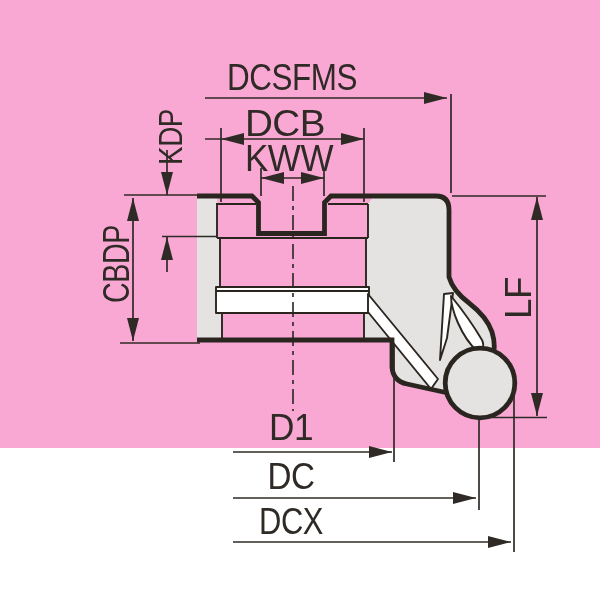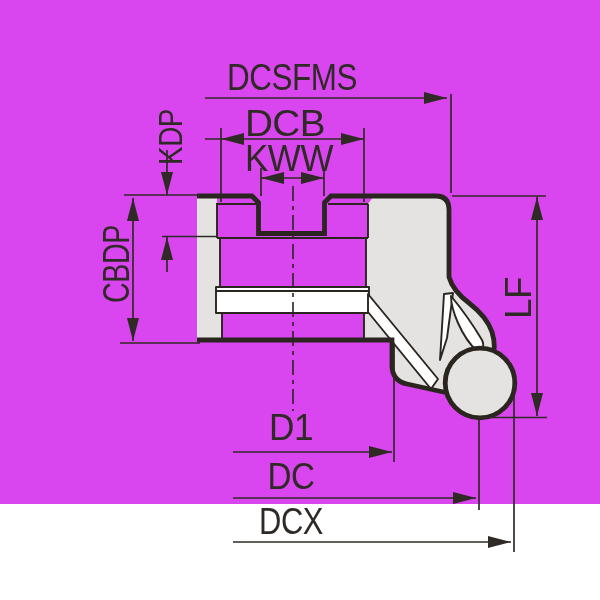--- a/index.html
+++ b/index.html
@@ -1,16 +1,16 @@
 <!DOCTYPE html>
 <html><head>
 <meta charset="utf-8">
 <style>
   html,body{margin:0;padding:0;background:#ffffff;width:600px;height:600px;overflow:hidden;}
-  #stage{width:600px;height:504px;position:relative;background:#d946ef;}
+  #stage{width:600px;height:448px;position:relative;background:#f9a8d4;}
   svg{display:block;}
   .k-thick{stroke:#2b2520;stroke-width:4.8;fill:none;stroke-linejoin:miter;stroke-linecap:butt;}
   .k-circ{stroke:#2b2520;stroke-width:4.8;}
   .k-thin{stroke:#2b2520;stroke-width:1.9;fill:none;}
   .k-cut{fill:#ffffff;stroke:#2b2520;stroke-width:1.9;stroke-linejoin:round;}
   .k-dim{stroke:#2f2a25;stroke-width:1.7;fill:none;}
   .k-arr{fill:#2f2a25;stroke:none;}
   .k-cl{stroke:#2b2520;stroke-width:1.6;fill:none;stroke-dasharray:15 5 4 5;}
   .k-lbl{font-family:"Liberation Sans","DejaVu Sans",sans-serif;font-size:36px;fill:#2f2a25;letter-spacing:-0.5px;}
   .k-lbl-sm{font-size:33px;}

